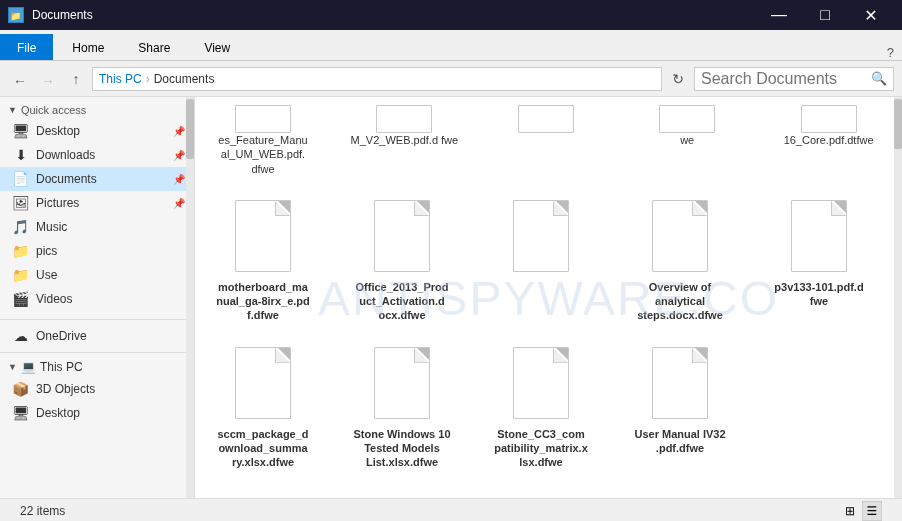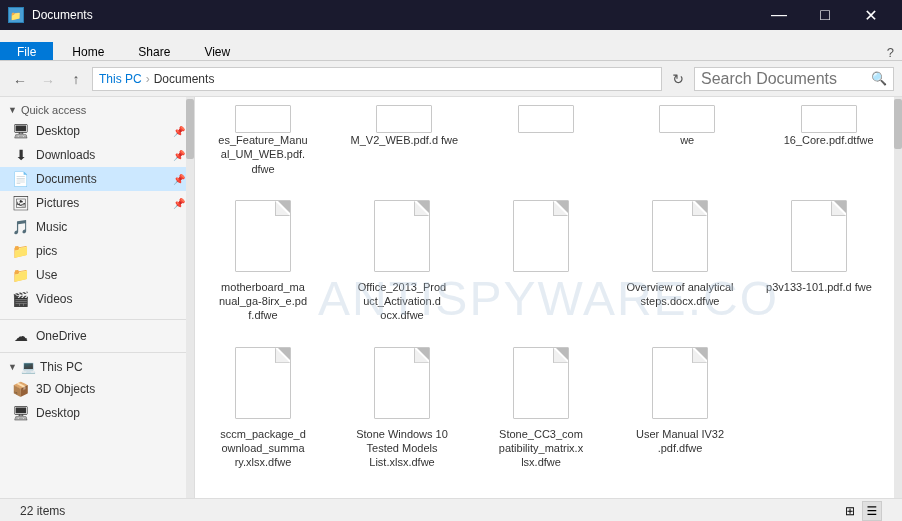--- a/index.html
+++ b/index.html
@@ -40,21 +40,21 @@
       height: 30px;
       align-items: flex-end;
       padding-left: 0;
     }
     .ribbon-tab {
       padding: 4px 16px;
       font-size: 12px;
       cursor: pointer;
       border: 1px solid transparent;
       border-bottom: none;
-      height: 18px;
+      height: 26px;
       display: flex;
       align-items: center;
     }
     .ribbon-tab.file-tab {
       background: #0078d7;
       color: white;
       border-color: #0078d7;
       margin-right: 2px;
     }
 
@@ -155,20 +155,21 @@
       gap: 4px;
       padding: 8px;
     }
     .file-item {
       display: flex; flex-direction: column;
       align-items: center;
       padding: 8px 4px;
       cursor: pointer;
       border-radius: 2px;
       width: 120px;
+      font-weight: bold;
     }
     .file-icon {
       width: 64px; height: 80px;
       position: relative;
       display: flex; align-items: center; justify-content: center;
     }
     .file-icon-shape {
       width: 56px; height: 72px;
       background: white;
       border: 1px solid #c8c8c8;

